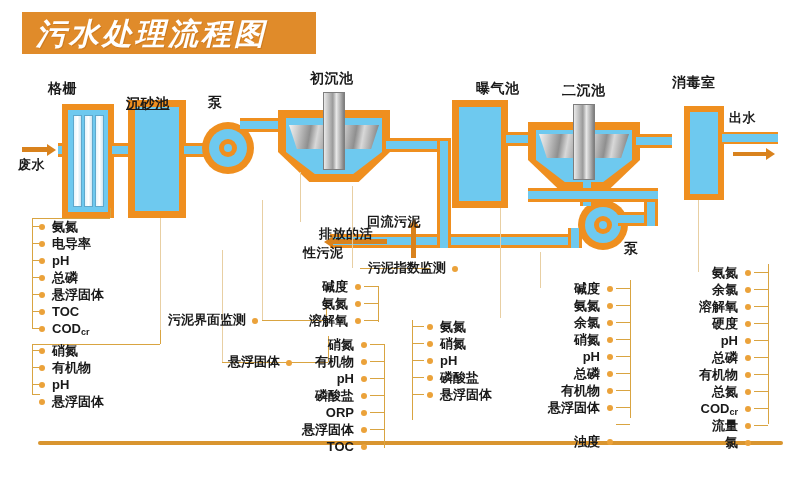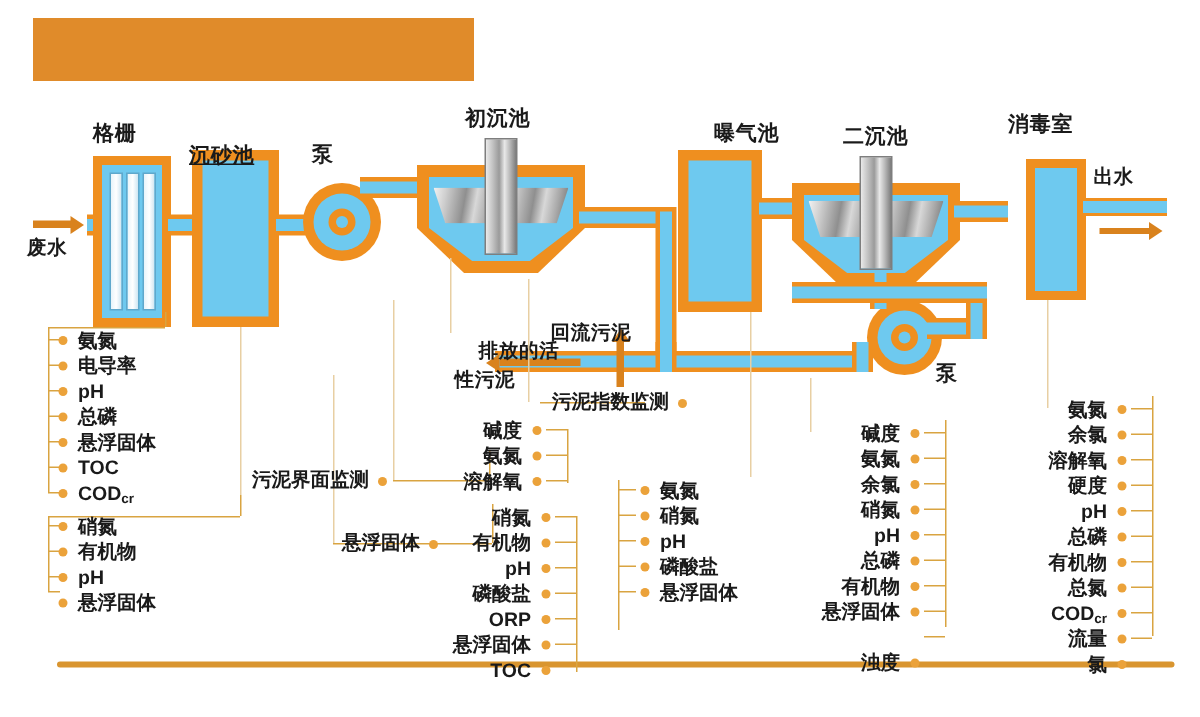--- a/index.html
+++ b/index.html
@@ -106,37 +106,38 @@
     position:absolute;width:6px;height:6px;border-radius:50%;
     background:#eba23a;
   }
 </style>
 </head>
 <body>
 
 <div id="root">
 
   <div class="title-banner"></div>
+  <div class="title-text">污水处理流程图</div>
   <div class="bottom-rule"></div>
 
   <div class="abar" style="left:22px;top:147px;width:26px;height:5px;"></div>
   <div class="arrow-r" style="left:47px;top:144px;"></div>
   <div class="flow-label" style="left:18px;top:155px;">废水</div>
 
   <div class="pipe-shell" style="left:58px;top:143px;width:20px;height:14px;"></div>
   <div class="pipe" style="left:58px;top:146px;width:20px;height:8px;"></div>
 
   <div class="unit" style="left:62px;top:104px;width:52px;height:114px;">
     <div class="shell"></div>
     <div class="water" style="left:6px;top:6px;right:6px;bottom:6px;"></div>
     <div style="position:absolute;left:11px;top:11px;width:9px;bottom:11px;background:linear-gradient(90deg,#e8f4fa,#ffffff 50%,#cfe6f2);border:1px solid #5fa8cc;box-sizing:border-box;"></div>
     <div style="position:absolute;left:22px;top:11px;width:9px;bottom:11px;background:linear-gradient(90deg,#e8f4fa,#ffffff 50%,#cfe6f2);border:1px solid #5fa8cc;box-sizing:border-box;"></div>
     <div style="position:absolute;left:33px;top:11px;width:9px;bottom:11px;background:linear-gradient(90deg,#e8f4fa,#ffffff 50%,#cfe6f2);border:1px solid #5fa8cc;box-sizing:border-box;"></div>
   </div>
-  <div class="caption" style="left:62px;top:80px;font-family:Liberation Serif, serif;">格栅</div>
+  <div class="caption" style="left:48px;top:80px;font-family:Liberation Serif, serif;">格栅</div>
 
   <div class="pipe-shell" style="left:112px;top:143px;width:20px;height:14px;"></div>
   <div class="pipe" style="left:112px;top:146px;width:20px;height:8px;"></div>
 
   <div class="unit" style="left:128px;top:100px;width:58px;height:118px;">
     <div class="shell"></div>
     <div class="water glass" style="left:7px;top:7px;right:7px;bottom:7px;"></div>
   </div>
   <div class="caption" style="left:126px;top:95px;text-decoration:underline;">沉砂池</div>
 

